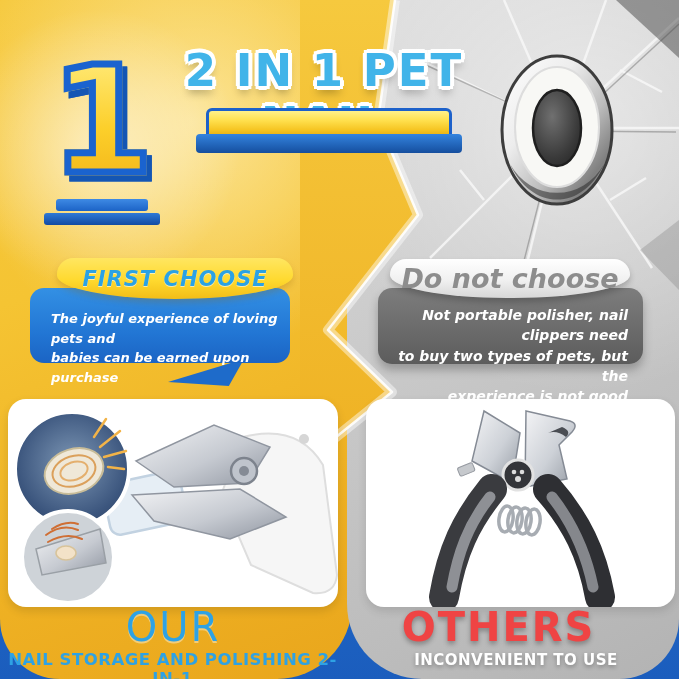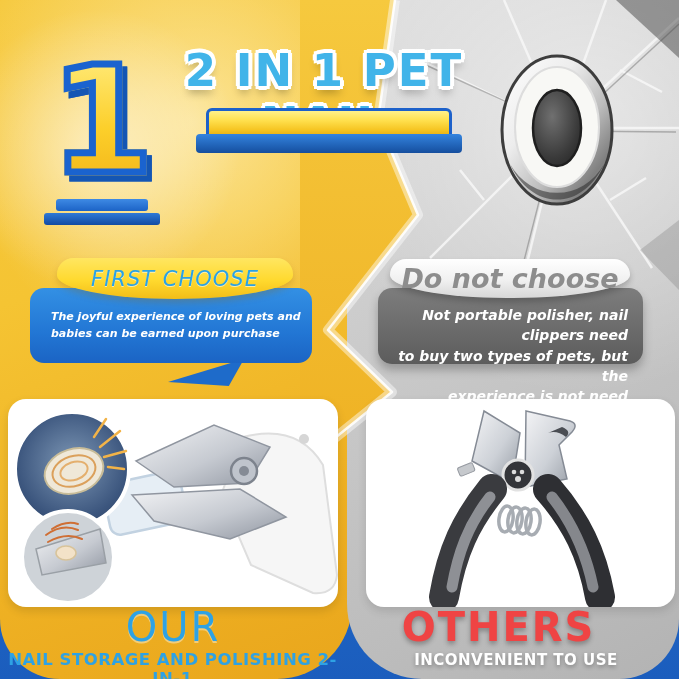--- a/index.html
+++ b/index.html
@@ -46,26 +46,26 @@
   .dash::after{content:"";position:absolute;left:-13px;right:-13px;top:23px;height:19px;
       border-radius:4px;background:linear-gradient(180deg,#3484df,#154e9e);z-index:-1;}
   .zero{left:500px;top:54px;width:115px;height:152px;z-index:3;}
 
   
   .tab-left{left:57px;top:258px;width:236px;height:41px;z-index:5;
       background:linear-gradient(180deg,#ffe661 0%,#ffd92e 55%,#f2bd17 100%);
       border-radius:18px 18px 55% 55%/18px 18px 26px 26px;
       box-shadow:0 4px 6px rgba(150,100,0,.25);
       display:flex;align-items:center;justify-content:center;
-      color:#2ba2e4;font-size:21px;font-weight:400;font-style:italic;letter-spacing:1px;
+      color:#2ba2e4;font-size:21px;font-weight:700;font-style:italic;letter-spacing:1px;
       text-shadow:0 1px 0 rgba(255,255,255,.6);}
-  .box-left{left:30px;top:288px;width:282px;height:75px;z-index:4;border-radius:14px;
+  .box-left{left:30px;top:288px;width:260px;height:75px;z-index:4;border-radius:14px;
       background:linear-gradient(180deg,#3390e4 0%,#2276d4 60%,#1b64c4 100%);
       box-shadow:0 6px 10px rgba(30,60,120,.three);
-      color:#fff;font-size:11px;font-weight:700;font-style:italic;line-height:1.5;
+      color:#fff;font-size:13px;font-weight:700;font-style:italic;line-height:1.5;
       padding:21px 0 0 21px;box-sizing:border-box;}
   .tail-left{left:168px;top:359px;width:76px;height:27px;z-index:3;background:#1e6bca;
       clip-path:polygon(0 85%,100% 0,80% 100%);}
   .tab-right{left:390px;top:259px;width:240px;height:39px;z-index:5;
       background:linear-gradient(180deg,#ffffff 0%,#f0f0f0 55%,#d7d7d7 100%);
       border-radius:18px 18px 55% 55%/18px 18px 26px 26px;
       box-shadow:0 4px 6px rgba(0,0,0,.22);
       display:flex;align-items:center;justify-content:center;
       color:#8d8d8d;font-size:27px;font-weight:700;font-style:italic;}
   .box-right{left:378px;top:288px;width:265px;height:76px;z-index:4;border-radius:14px;
@@ -176,21 +176,21 @@
     <div>babies can be earned upon purchase</div>
   </div>
   <div class="abs tail-left"></div>
 
   <div class="abs tab-right">
     <span>Do not choose</span>
   </div>
   <div class="abs box-right">
     <div>Not portable polisher, nail clippers need</div>
     <div>to buy two types of pets, but the</div>
-    <div>experience is not need</div>
+    <div>experience is not good</div>
   </div>
 
   <div class="abs card card-left">
     <svg width="330" height="208" viewBox="0 0 330 208">
       <defs>
         <linearGradient id="metalG" x1="0" y1="0" x2="1" y2="1">
           <stop offset="0" stop-color="#f2f3f5"></stop>
             <stop offset="0.55" stop-color="#c6cad1"></stop>
             <stop offset="1" stop-color="#8f95a0"></stop>
         </linearGradient>

